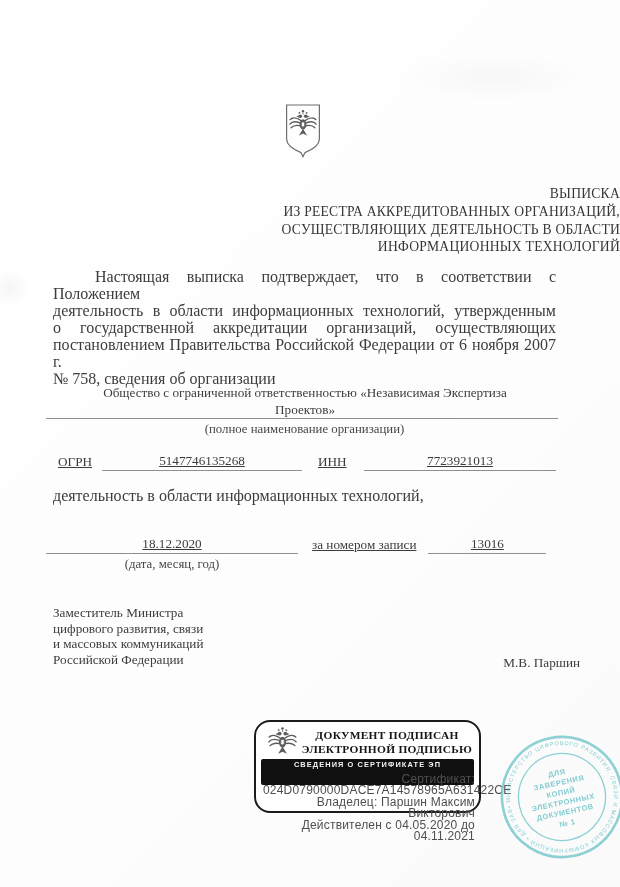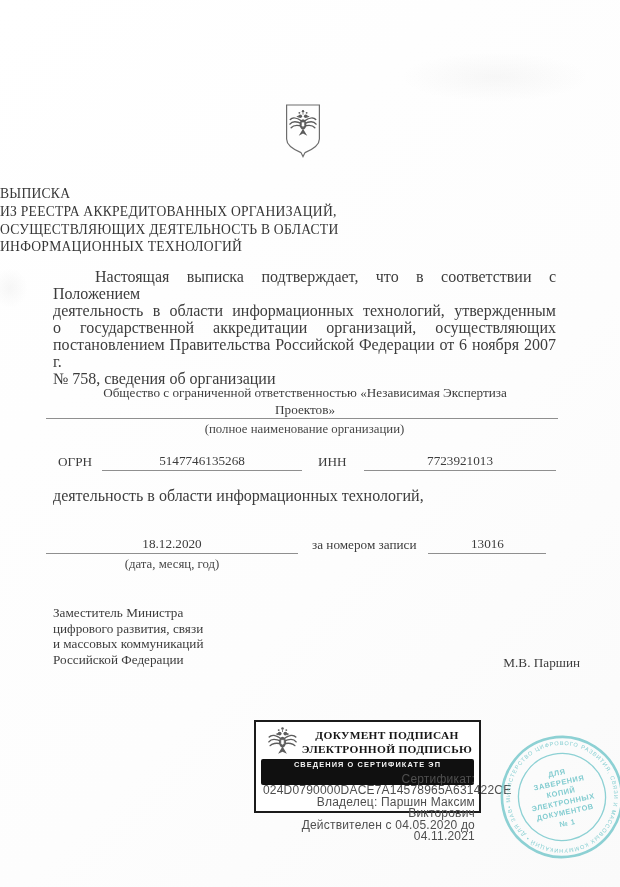--- a/index.html
+++ b/index.html
@@ -6,53 +6,53 @@
   .page{
     position:relative;width:620px;height:887px;margin:0 auto;
     background:linear-gradient(135deg,#ffffff 0%,#fdfdfd 60%,#fafafa 100%);
     overflow:hidden;font-family:"Liberation Serif","DejaVu Serif",serif;
     color:#3d3d3d;
   }
   .smudge{position:absolute;pointer-events:none;}
   
   .coa{position:absolute;left:283px;top:102px;width:40px;height:58px;}
   
-  .title-block{position:absolute;left:0;top:185px;width:620px;text-align:left;
+  .title-block{position:absolute;left:0;top:185px;width:620px;text-align:right;
     font-size:13.6px;line-height:17.8px;letter-spacing:.25px;color:#363636;}
   
   .para{position:absolute;left:53px;width:503px;font-size:16px;line-height:17px;color:#3c3c3c;}
   .jline{text-align:justify;text-align-last:justify;white-space:normal;}
   .lline{text-align:left;text-align-last:left;}
   .indent{text-indent:42px;}
   .intro{top:268px;}
   .entry{top:487px;}
   
   .org-name{position:absolute;left:75px;top:385px;width:460px;text-align:center;
     font-size:13.2px;line-height:16.5px;color:#3c3c3c;}
   .org-underline{position:absolute;left:46px;top:401px;width:512px;height:17px;
     border-bottom:1px solid #8f8f8f;}
   .org-caption{position:absolute;left:53px;top:422px;width:503px;text-align:center;
     font-size:12.8px;color:#474747;}
   
-  .row{position:absolute;display:flex;align-items:flex-end;font-size:13.2px;color:#3c3c3c;}
+  .row{position:absolute;display:flex;align-items:flex-end;font-size:13.2px;color:#3c3c3c;text-decoration:underline;}
   .ogrn-row{left:58px;top:454px;width:498px;height:17px;}
   .cell-line{border-bottom:1px solid #8f8f8f;text-align:center;height:17px;}
   .cell-label{height:17px;}
   
   .date-row{left:46px;top:537px;width:512px;height:17px;}
   .date-caption{position:absolute;left:46px;top:557px;width:252px;text-align:center;
     font-size:12.8px;color:#474747;}
   
   .sig-position{position:absolute;left:53px;top:605px;width:260px;
     font-size:13.2px;line-height:15.6px;color:#3c3c3c;}
   .sig-name{position:absolute;left:470px;top:655px;width:110px;text-align:right;
     font-size:13.2px;color:#3c3c3c;}
   
   .esign{position:absolute;left:254px;top:720px;width:227px;height:93px;
-    border:2.5px solid #1b1b1b;border-radius:0;background:#fff;box-sizing:border-box;}
+    border:2.5px solid #1b1b1b;border-radius:16px;background:#fff;box-sizing:border-box;}
   .esign-eagle{position:absolute;left:10px;top:3px;width:33px;height:33px;}
   .esign-title{position:absolute;left:45px;top:6px;width:172px;text-align:center;
     font-size:11.4px;font-weight:bold;line-height:14px;letter-spacing:.3px;color:#161616;}
   .esign-bar{position:absolute;left:5px;right:5px;top:37px;height:26px;background:#101010;
     border-radius:2px;color:#f4f4f4;font-family:"Liberation Sans","DejaVu Sans",sans-serif;
     font-size:7.4px;font-weight:bold;letter-spacing:1.1px;text-align:center;line-height:11.5px;}
   .esign-info{position:absolute;left:7px;top:52px;right:4px;
     font-family:"Liberation Sans","DejaVu Sans",sans-serif;font-size:12px;line-height:11.4px;
     color:#4f4f4f;letter-spacing:.2px;text-align:right;}
   

